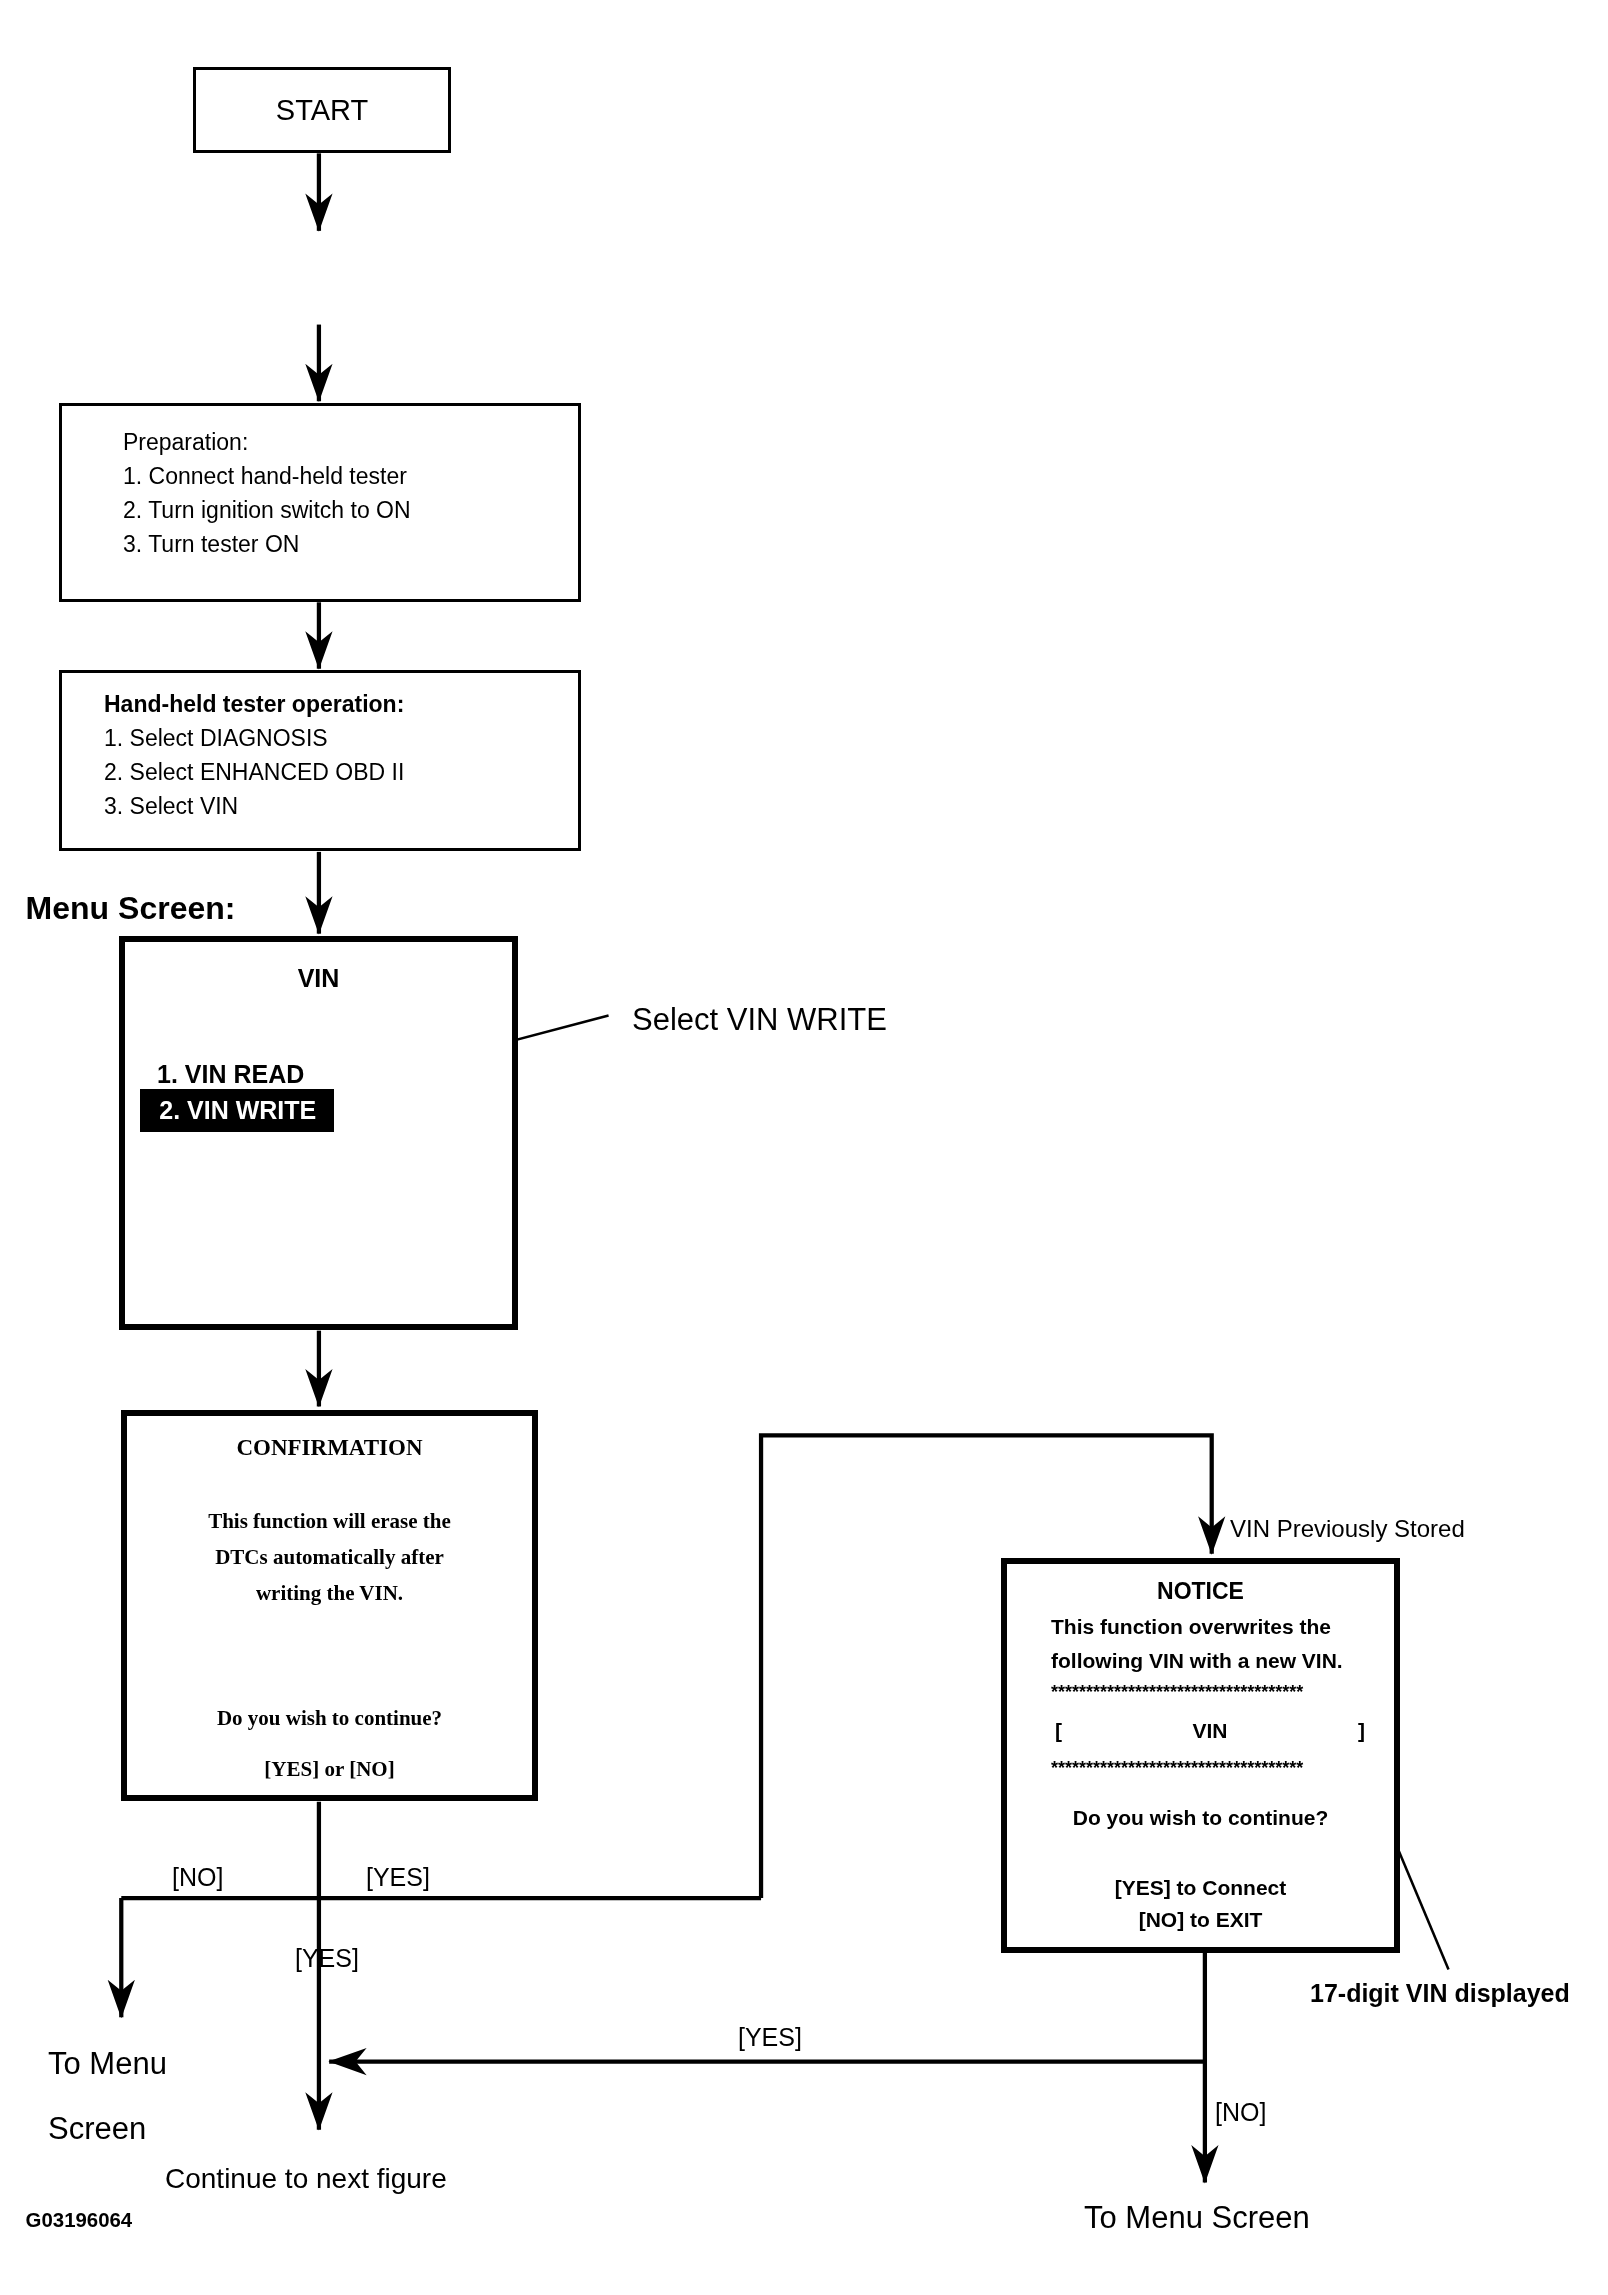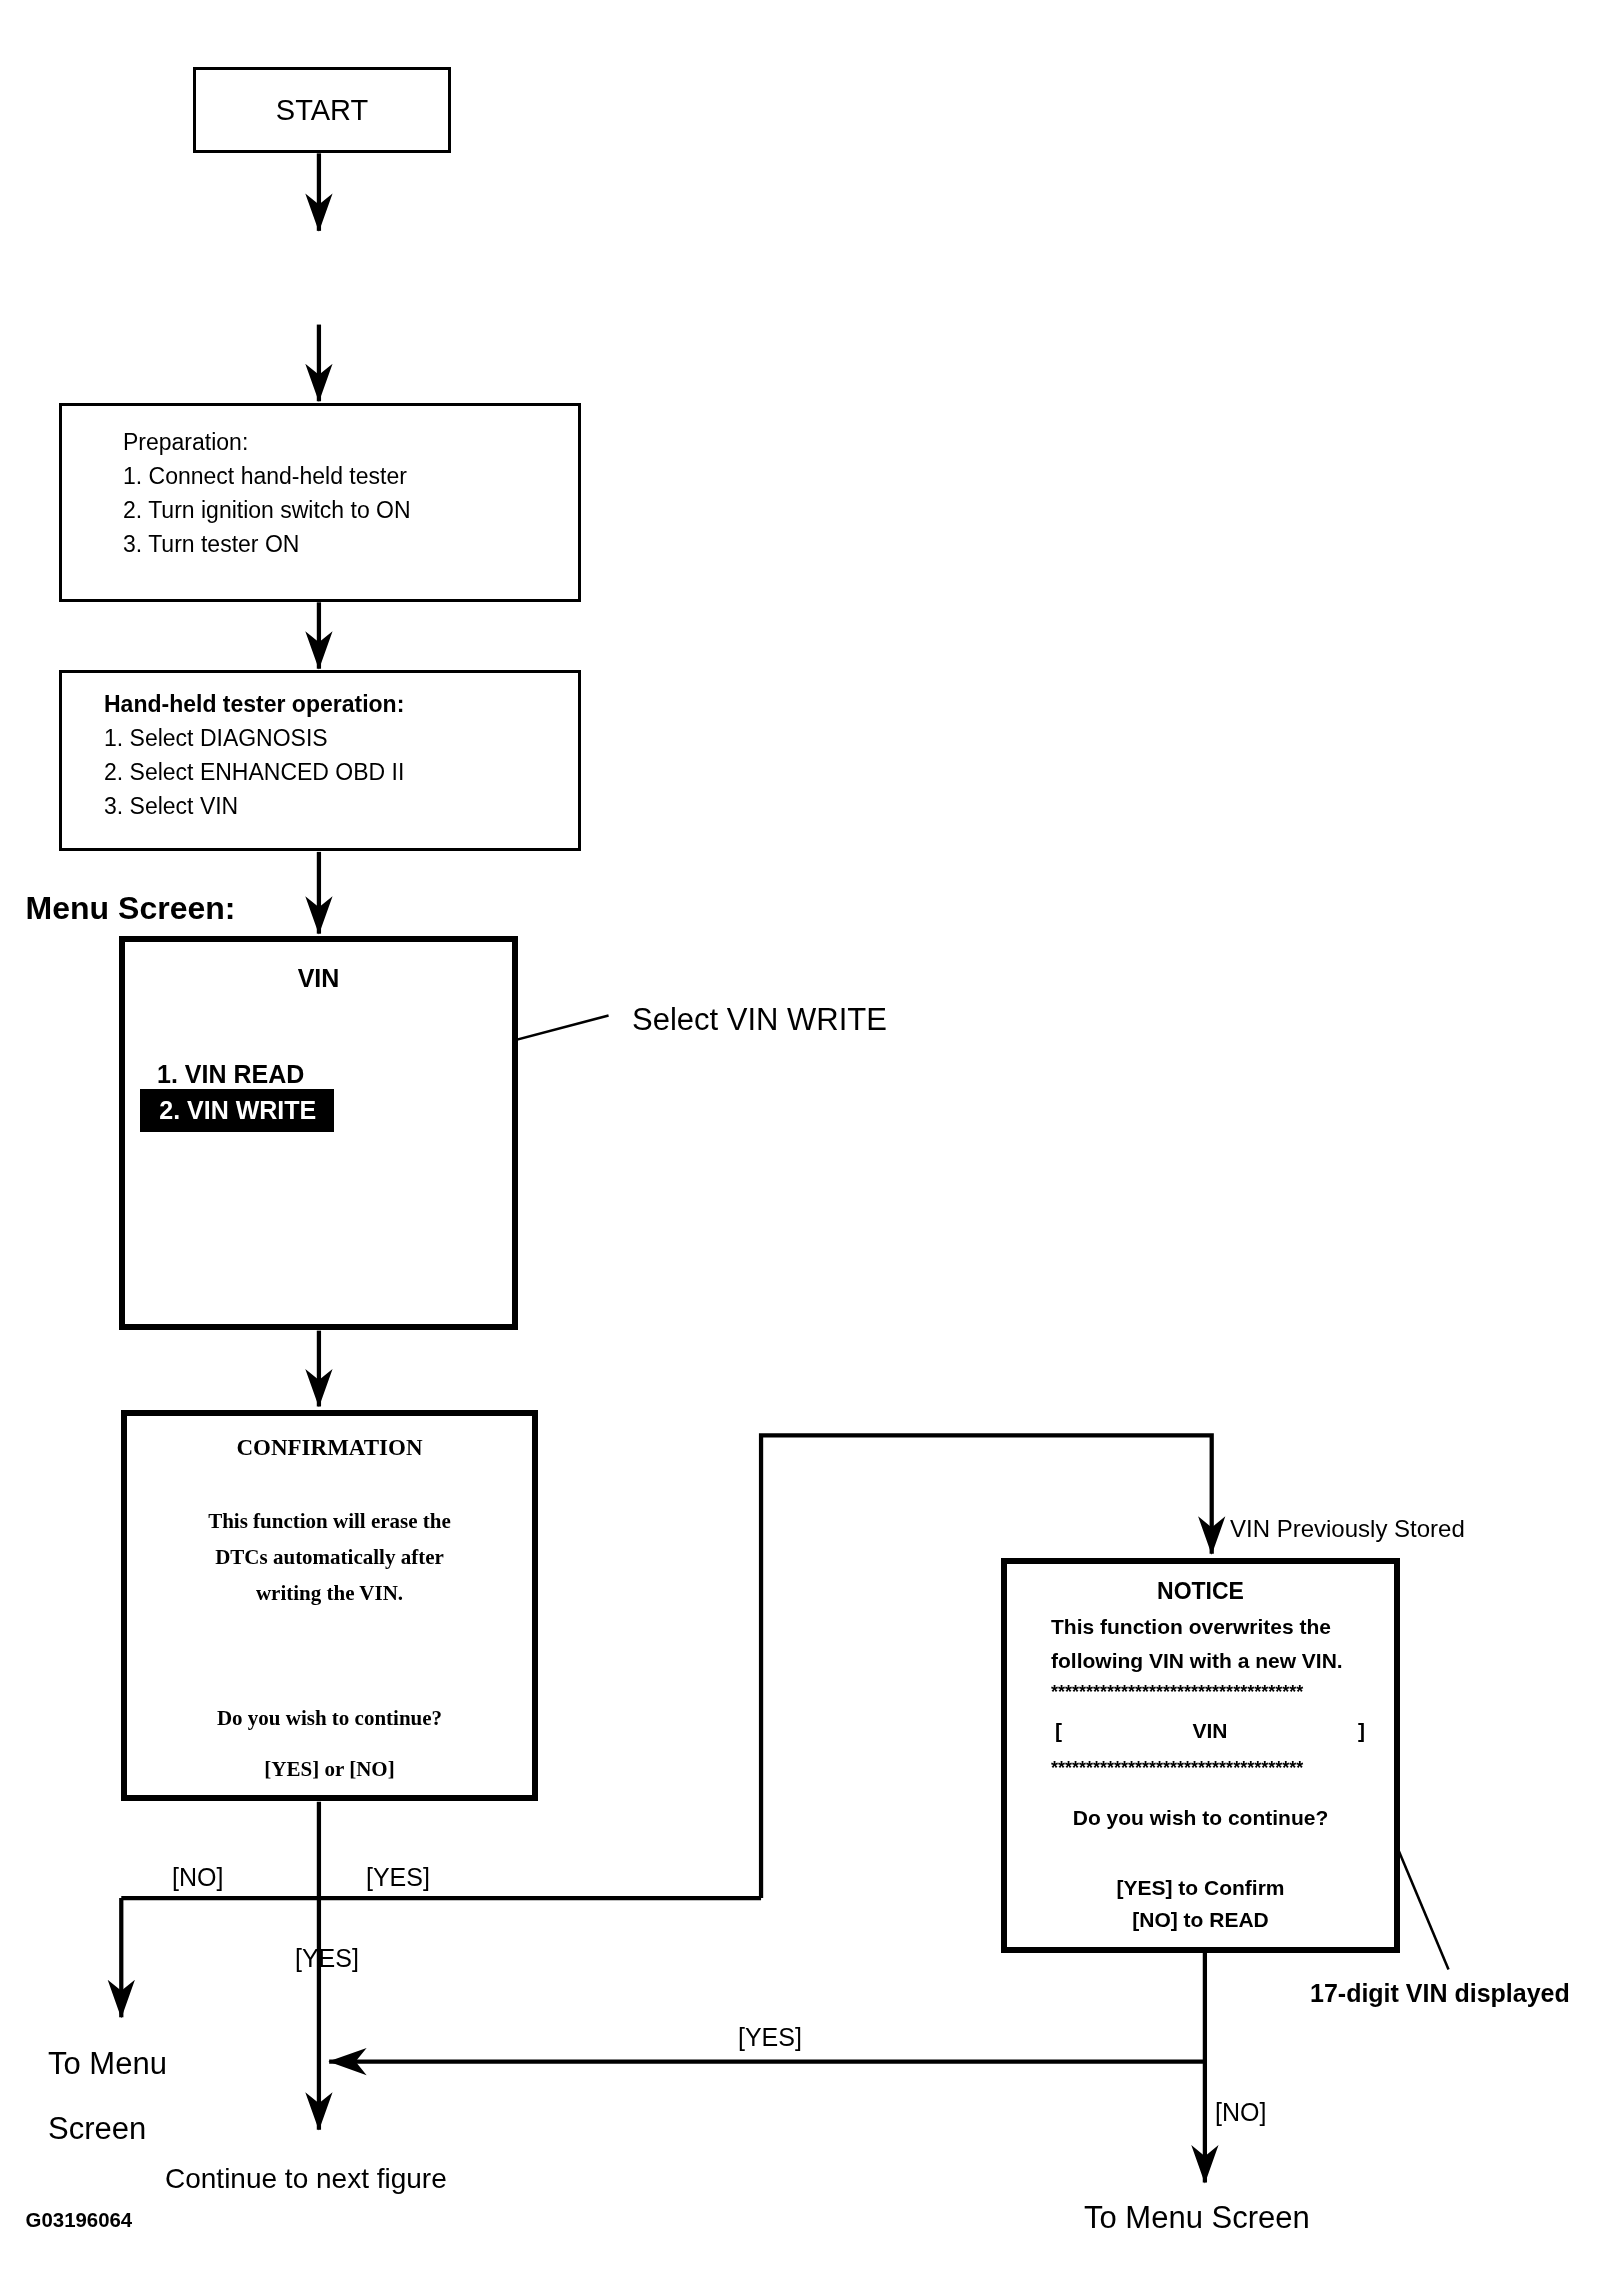--- a/index.html
+++ b/index.html
@@ -132,22 +132,22 @@
       <div>following VIN with a new VIN.</div>
     </div>
     <div class="ast-row ast1">************************************</div>
     <div class="bracket-row">
       <span>[</span>
       <span>VIN</span>
       <span>]</span>
     </div>
     <div class="ast-row ast2">************************************</div>
     <div class="abs-c notice-question">Do you wish to continue?</div>
-    <div class="abs-c notice-yes">[YES] to Confirm</div>
-    <div class="abs-c notice-no">[NO] to READ</div>
+    <div class="abs-c notice-yes">[YES] to Connect</div>
+    <div class="abs-c notice-no">[NO] to EXIT</div>
   </div>
 
   <div class="free-label digit-callout">17-digit VIN displayed</div>
 
   <div class="free-label branch br-no">[NO]</div>
   <div class="free-label branch br-yes-r">[YES]</div>
   <div class="free-label branch br-yes-d">[YES]</div>
   <div class="free-label branch br-yes-n">[YES]</div>
   <div class="free-label branch br-no-n">[NO]</div>
 

